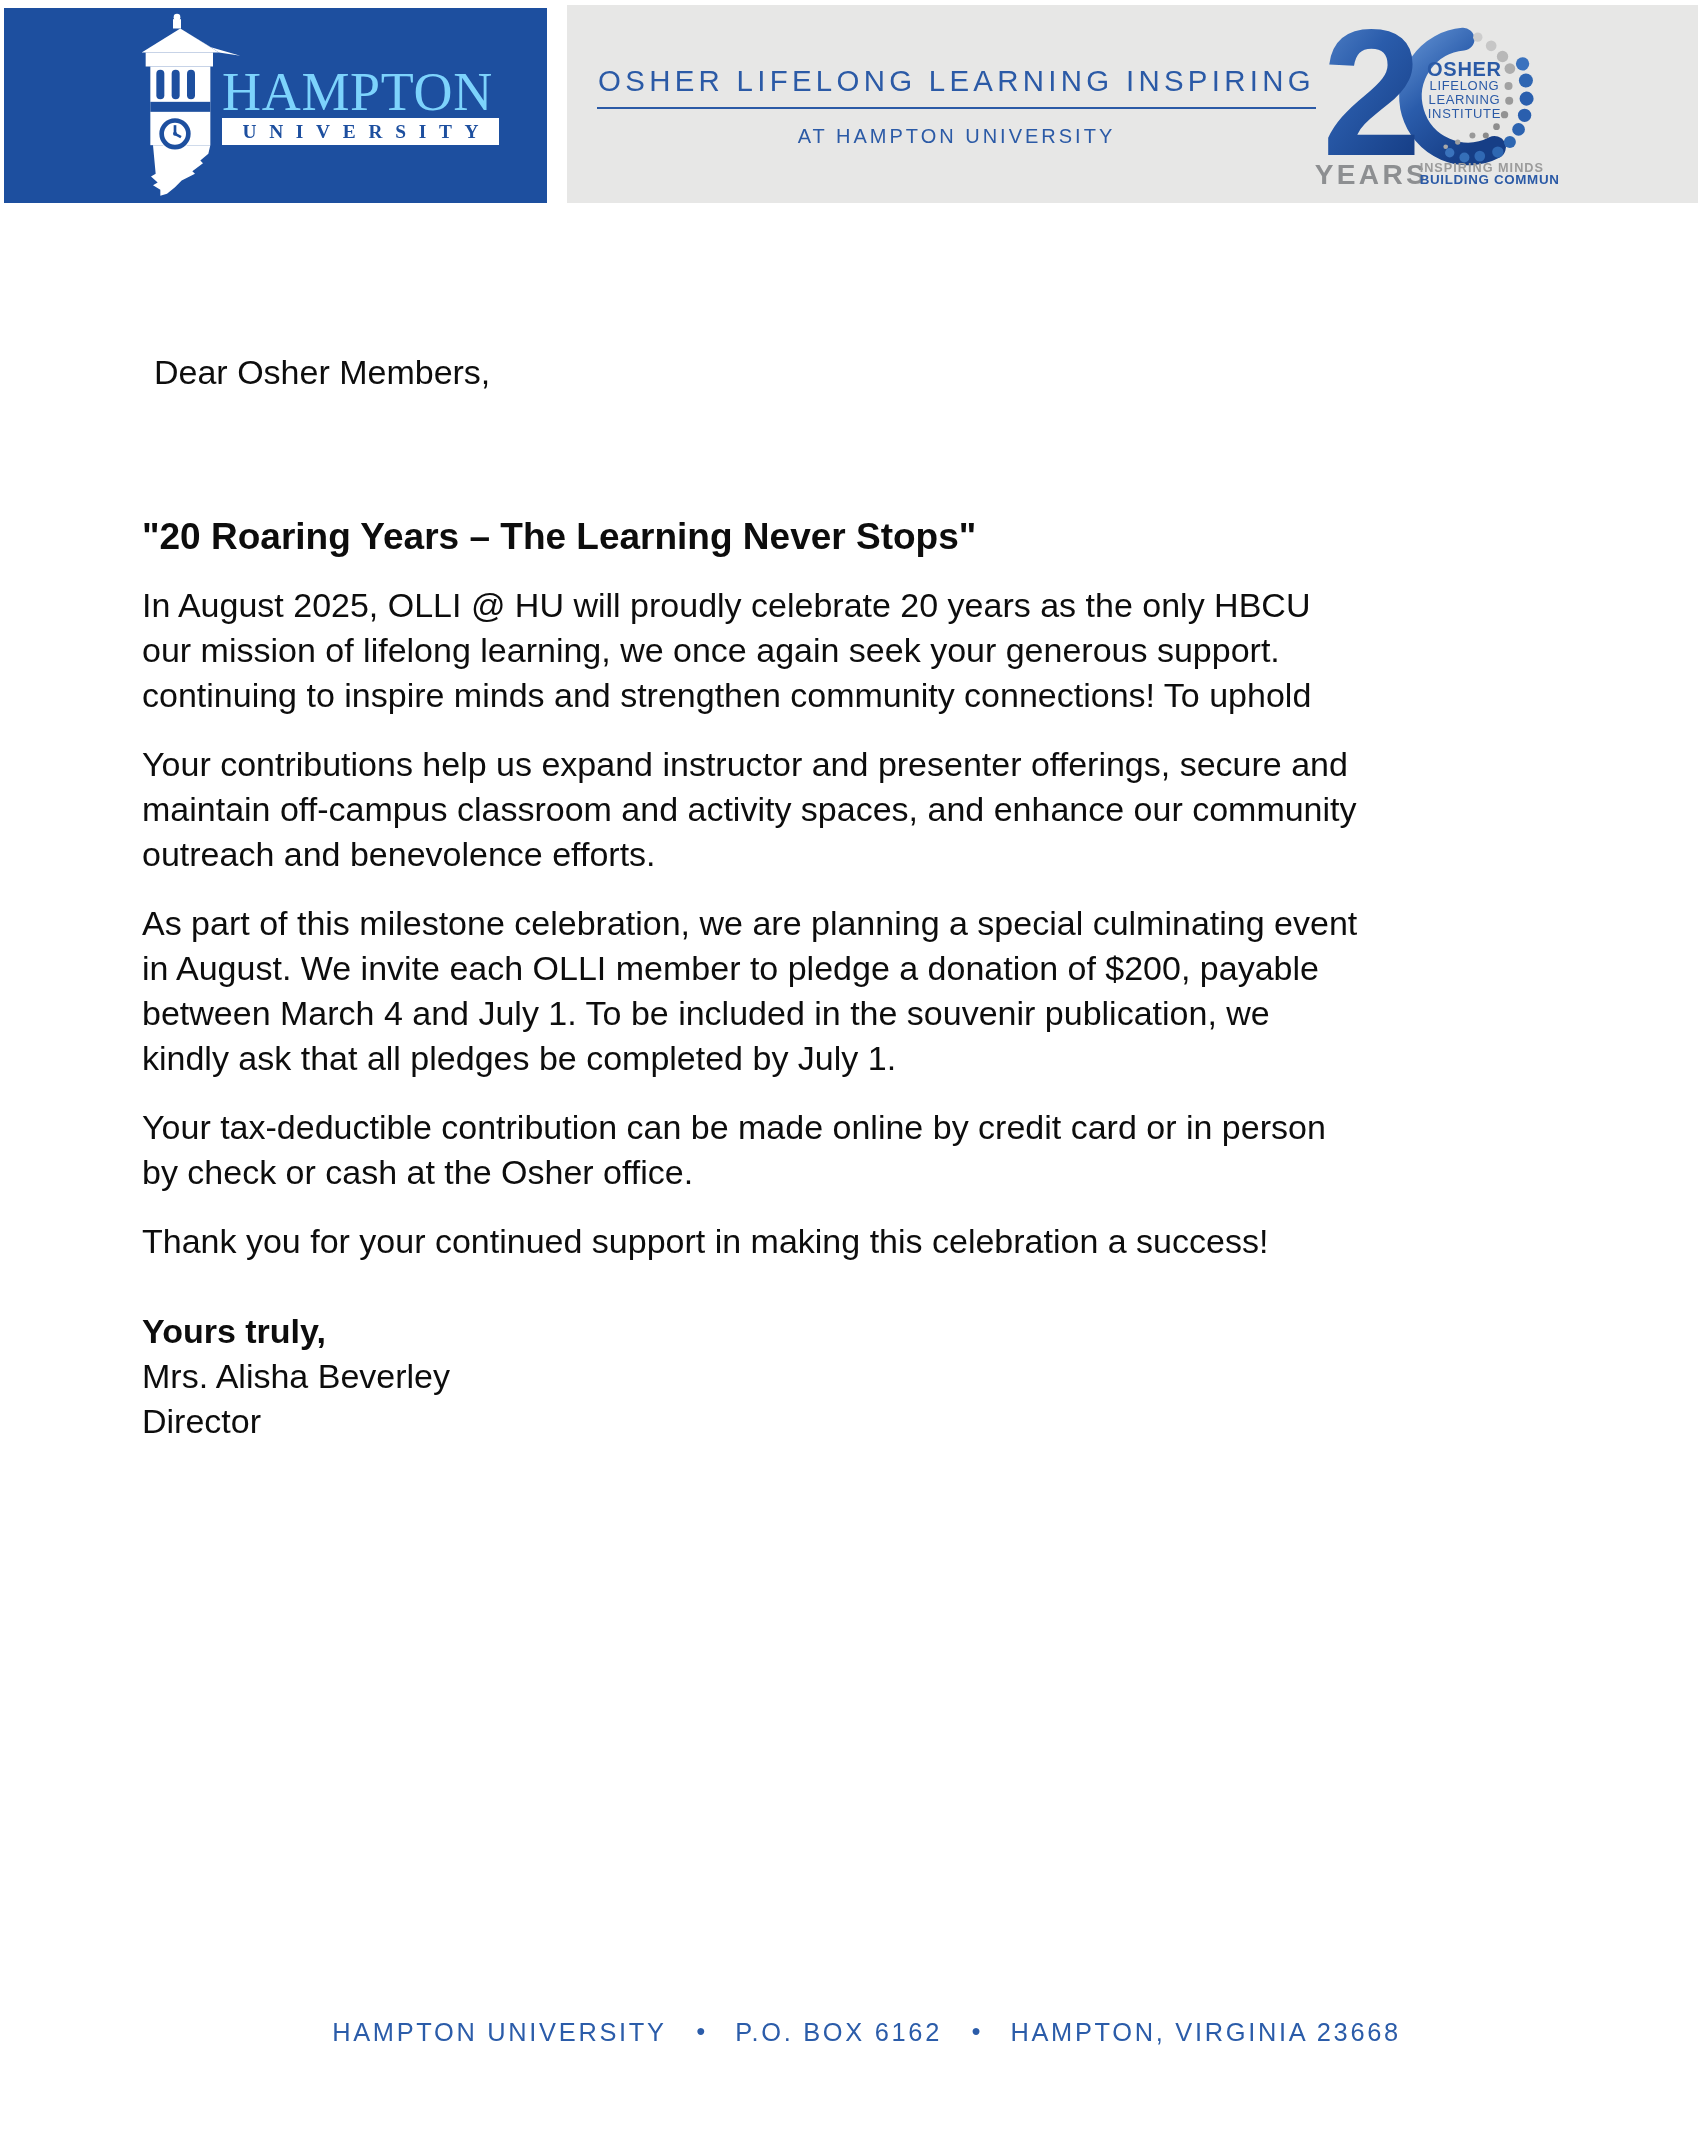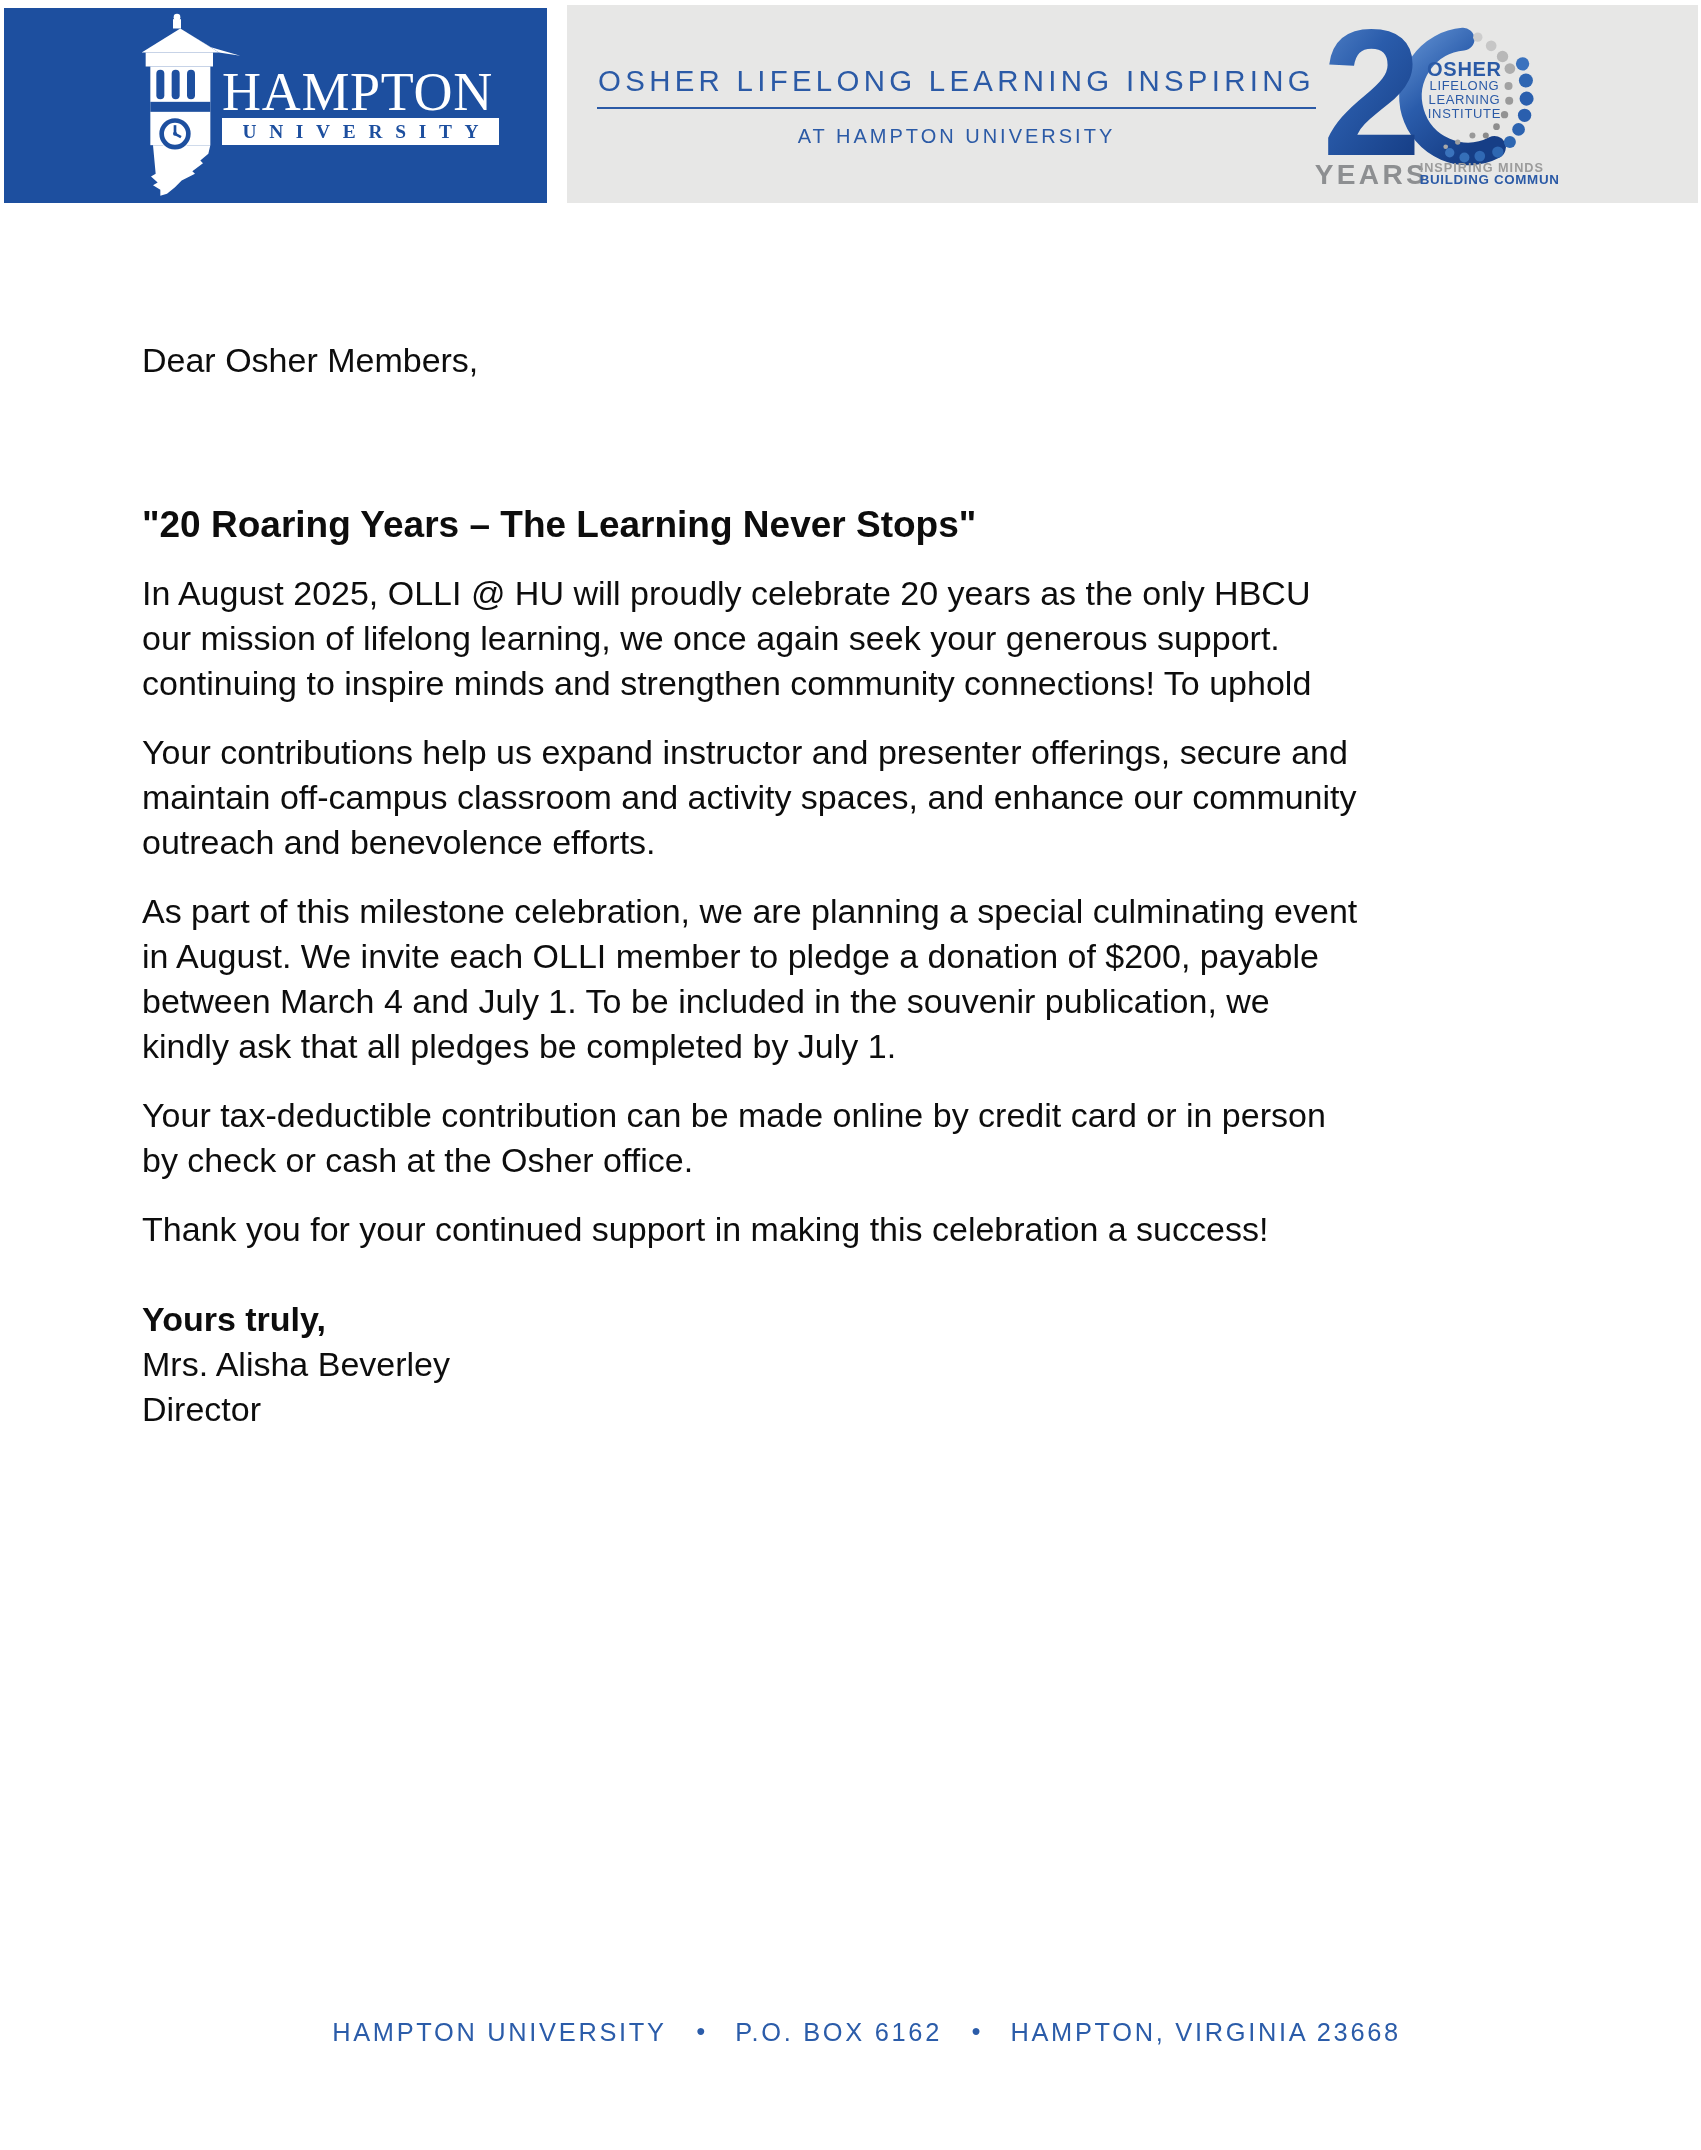--- a/index.html
+++ b/index.html
@@ -11,21 +11,21 @@
 
   
   .hu-box {
     position:absolute; left:4px; top:8px; width:543px; height:195px;
     background:#1d4f9f;
   }
   .tower-svg { position:absolute; left:127px; top:0; width:120px; height:195px; }
   .hu-wordmark {
     position:absolute; left:218px; top:56px; width:281px;
     font-family:"Liberation Serif", serif; font-size:54px; line-height:56px;
-    color:#ffffff; letter-spacing:0.7px; white-space:nowrap;
+    color:#7dd3fc; letter-spacing:0.7px; white-space:nowrap;
   }
   .hu-univ-bar {
     position:absolute; left:218px; top:110px; width:277px; height:27px;
     background:#ffffff; display:flex; align-items:center; justify-content:center;
   }
   .hu-univ-bar span {
     font-family:"Liberation Serif", serif; font-weight:bold; font-size:19.4px;
     color:#1d4f9f; letter-spacing:12.7px; text-indent:12.7px; white-space:nowrap;
   }
 
@@ -49,21 +49,21 @@
     white-space:nowrap;
   }
   .logo20-svg { position:absolute; left:737px; top:9.4px; width:254px; height:194px; }
 
   
   .letter {
     position:absolute; left:142px; top:338px; width:1459px;
     font-size:34px; line-height:45px; color:#0d0d0d;
   }
   .letter .line { white-space:nowrap; }
-  .salutation { margin:0; }
+  .salutation { margin:12px; }
   .letter-heading {
     margin-top:119px; font-weight:bold; font-size:37px; line-height:45px;
     white-space:nowrap;
   }
   .para { margin-top:24px; }
   .closing-vale { margin-top:45px; font-weight:bold; }
 
   
   .footer {
     position:absolute; left:0; top:2016px; width:1701px;

